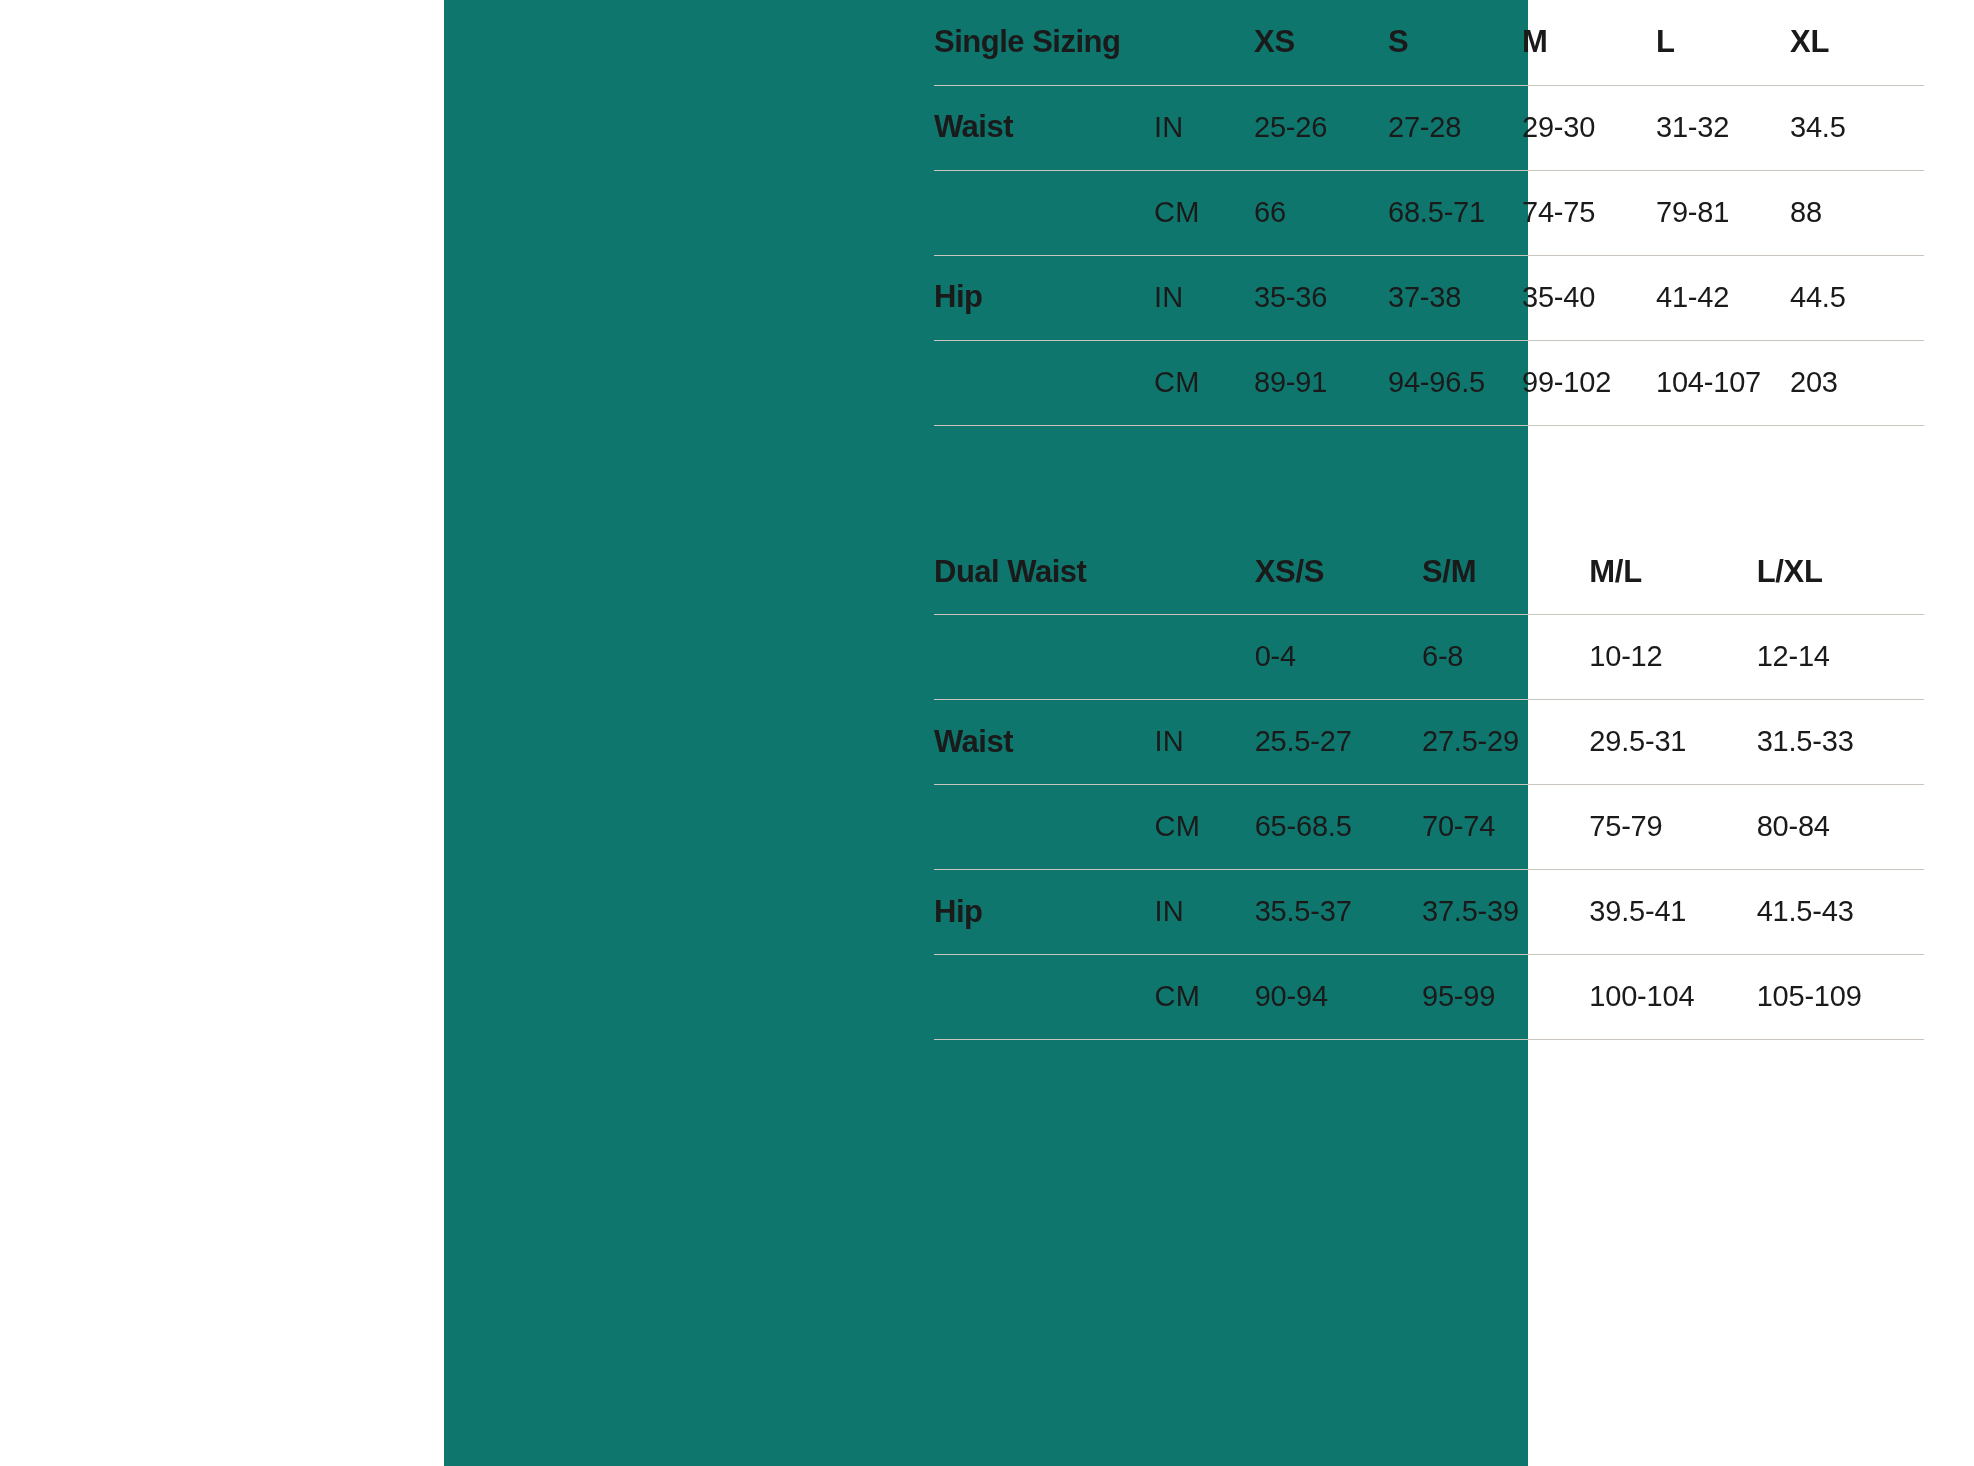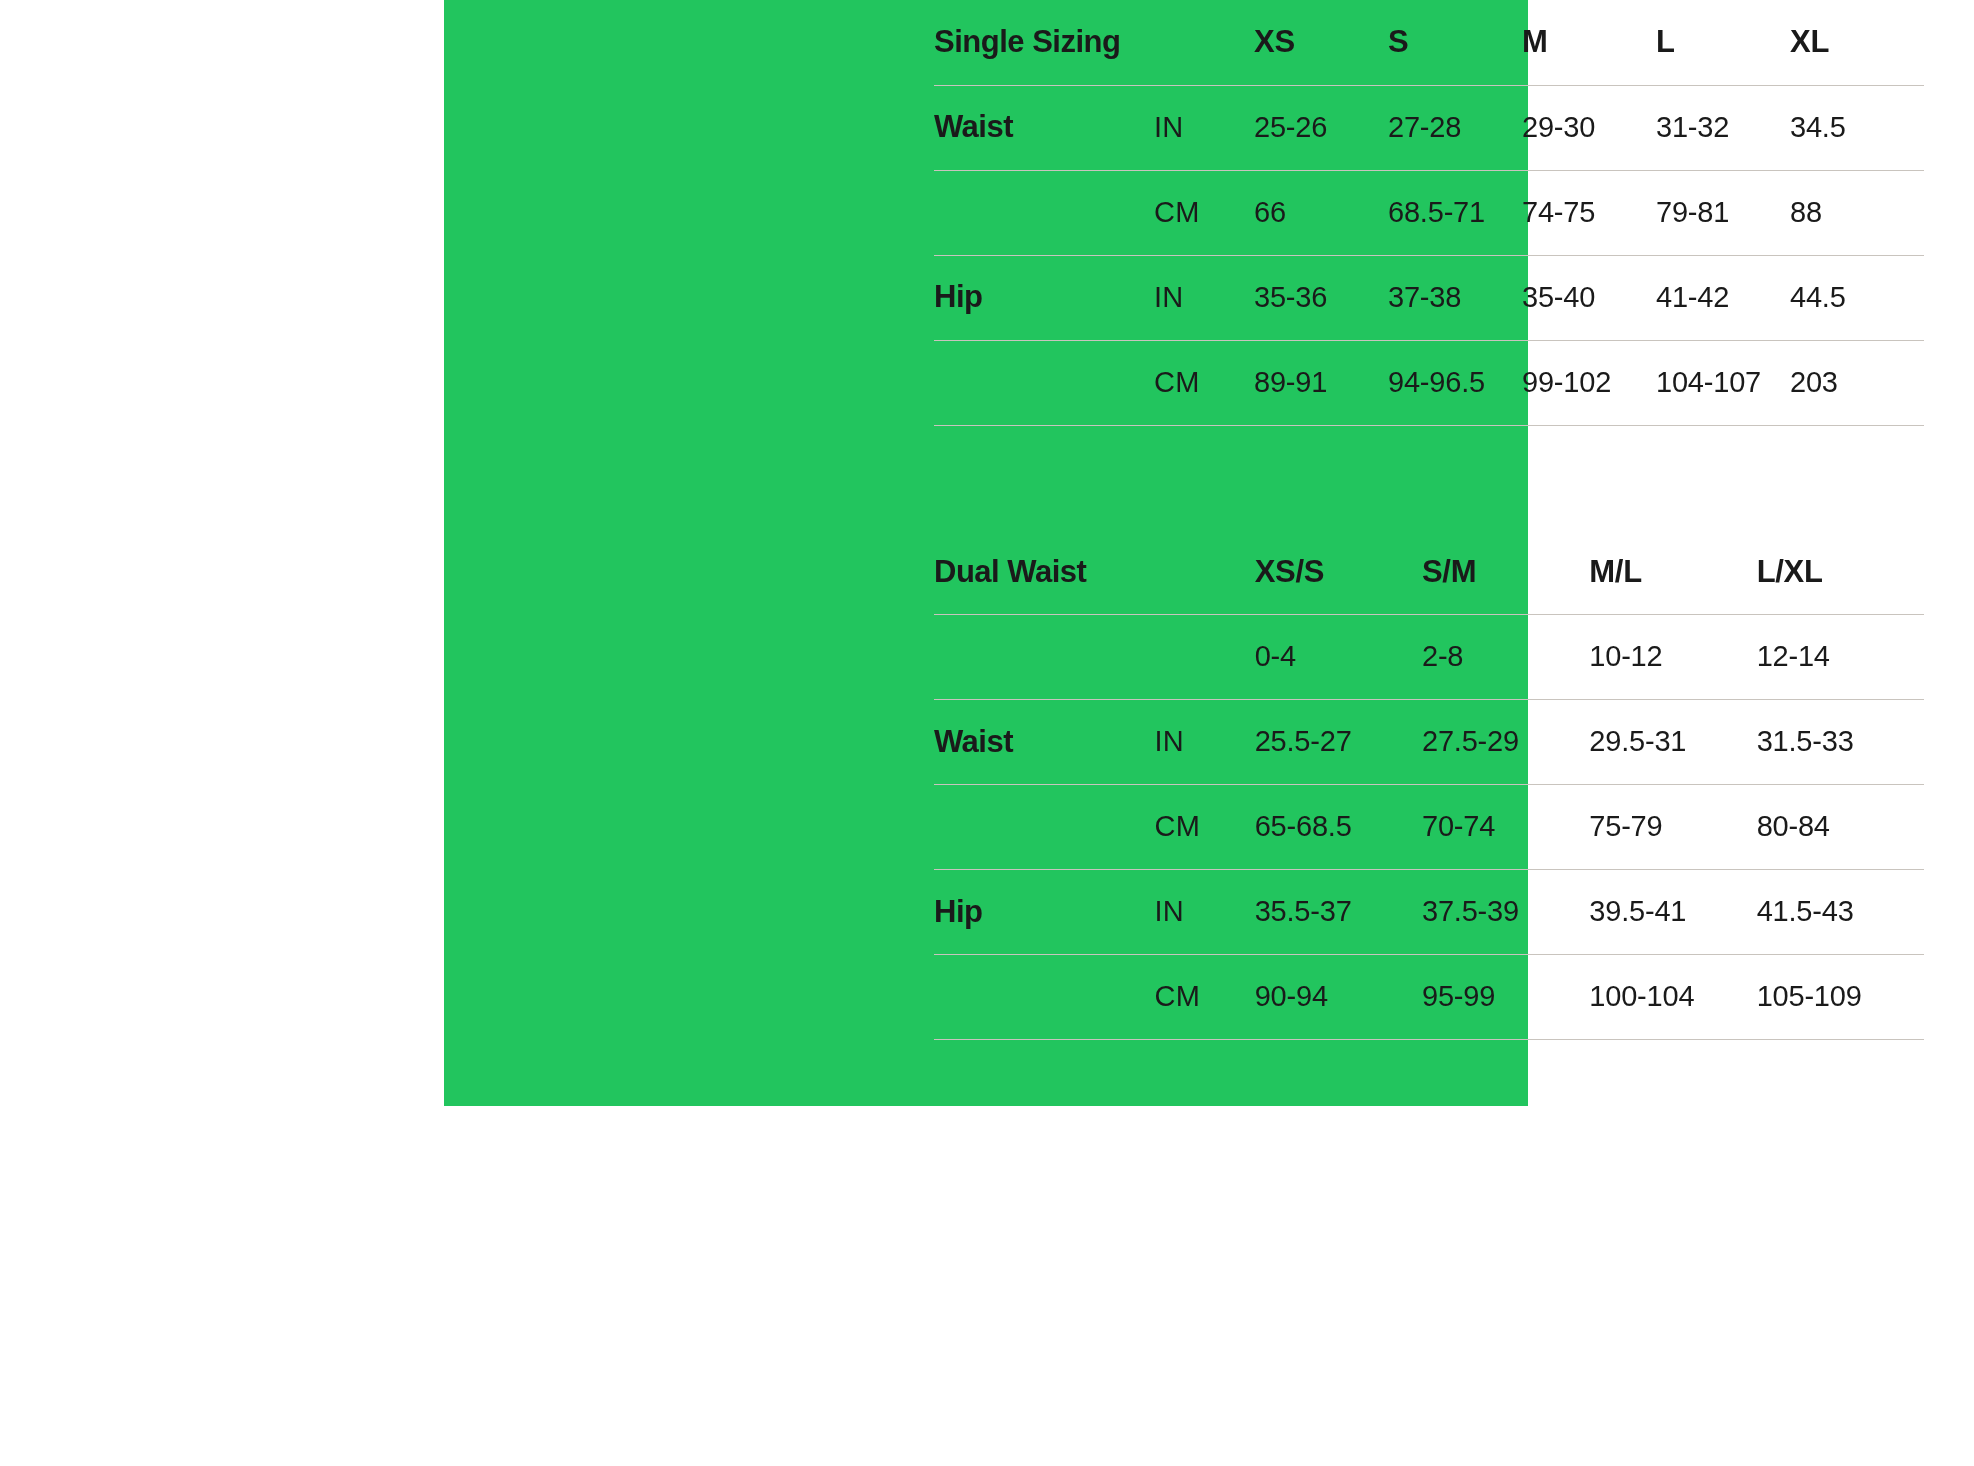--- a/index.html
+++ b/index.html
@@ -19,22 +19,22 @@
     display: flex;
     justify-content: center;
   }
 
   
   .panel {
     position: absolute;
     left: 444px;
     top: 0;
     width: 1084px;
-    height: 1106px;
-    background: #22c55e;
+    height: 1466px;
+    background: #0f766e;
   }
 
   .tables {
     position: absolute;
     left: 490px;
     top: 0;
     width: 990px;
   }
 
   .size-table {
@@ -188,21 +188,21 @@
             <th class="size-head">S/M</th>
             <th class="size-head">M/L</th>
             <th class="size-head">L/XL</th>
           </tr>
         </thead>
         <tbody>
           <tr>
             <td class="measure-label"></td>
             <td class="unit-label"></td>
             <td class="val">0-4</td>
-            <td class="val">2-8</td>
+            <td class="val">6-8</td>
             <td class="val">10-12</td>
             <td class="val">12-14</td>
           </tr>
           <tr>
             <td class="measure-label">Waist</td>
             <td class="unit-label">IN</td>
             <td class="val">25.5-27</td>
             <td class="val">27.5-29</td>
             <td class="val">29.5-31</td>
             <td class="val">31.5-33</td>

